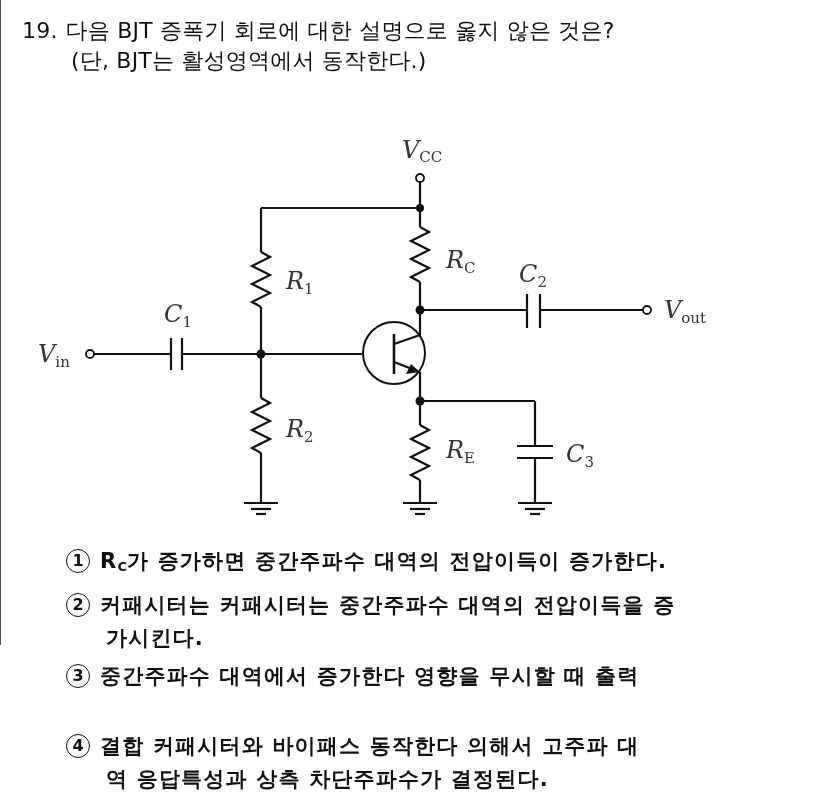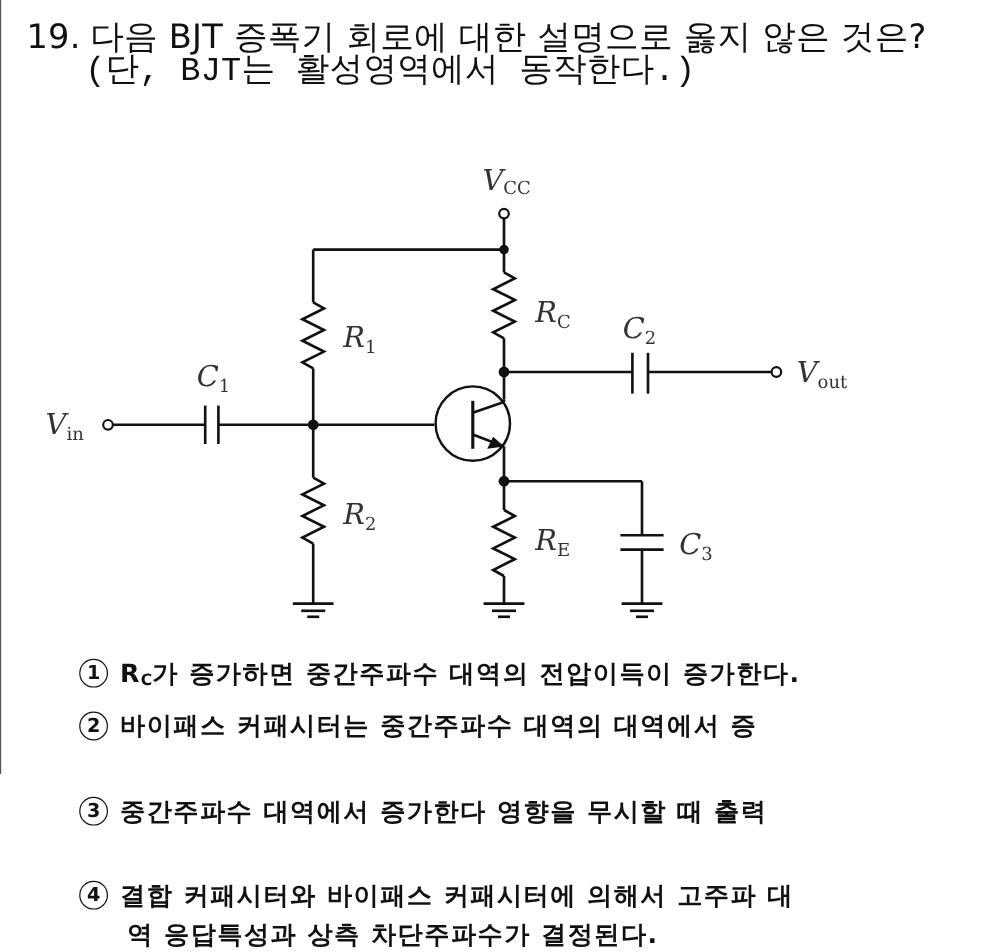--- a/index.html
+++ b/index.html
@@ -1,22 +1,22 @@
 <!DOCTYPE html>
 <html><head>
 <meta charset="utf-8">
 <style>
   html, body { margin: 0; padding: 0; background: #ffffff; }
   body { width: 826px; height: 793px; position: relative; overflow: hidden;
          font-family: "DejaVu Sans", "Liberation Sans", sans-serif; color: #111; }
   .left-border { position: absolute; left: 0; top: 0; width: 1px; height: 645px; background: #555; }
-  .q-line { position: absolute; font-size: 28px; letter-spacing: 0.2px; white-space: nowrap; line-height: 30px; }
+  .q-line { position: absolute; font-size: 22px; letter-spacing: 0.2px; white-space: nowrap; line-height: 30px; }
   .q-num { margin-right: 8px; }
   #q-line1 { left: 22px; top: 16px; }
-  #q-line2 { left: 71px; top: 46px; font-family: Liberation Mono, monospace; }
+  #q-line2 { left: 71px; top: 46px; }
   .circuit { position: absolute; left: 0; top: 0; }
   .opt { position: absolute; left: 66px; font-size: 21px; line-height: 33px; white-space: nowrap; letter-spacing: 1.2px; font-weight: bold; }
   .opt .marker { display: inline-block; width: 22px; height: 22px; border: 1.3px solid #111; border-radius: 50%;
                  font-size: 16px; line-height: 22px; text-align: center; margin-right: 10px; vertical-align: 2px; letter-spacing: 0; }
   .opt .cont { display: block; padding-left: 40px; }
   .opt sub { font-size: 13px; vertical-align: -3px; letter-spacing: 0; }
   #opt1 { top: 545px; }
   #opt2 { top: 589px; }
   #opt3 { top: 660px; }
   #opt4 { top: 730px; }
@@ -130,23 +130,24 @@
       <line x1="525" y1="509" x2="545" y2="509"></line>
       <line x1="530" y1="514" x2="540" y2="514"></line>
   </g>
 </svg>
 
 <div class="opt" id="opt1">
   <span class="marker">1</span><span>R</span><sub>C</sub><span>가 증가하면 중간주파수 대역의 전압이득이 증가한다.</span>
 </div>
 
 <div class="opt" id="opt2">
-  <span class="marker">2</span><span>바이패스 커패시터는 중간주파수 대역의 대역에서 증</span>
+  <span class="marker">2</span><span>커패시터는 커패시터는 중간주파수 대역의 전압이득을 증</span>
+  <span class="cont">가시킨다.</span>
 </div>
 
 <div class="opt" id="opt3">
   <span class="marker">3</span><span>중간주파수 대역에서 증가한다 영향을 무시할 때 출력</span>
 </div>
 
 <div class="opt" id="opt4">
-  <span class="marker">4</span><span>결합 커패시터와 바이패스 커패시터에 의해서 고주파 대</span>
+  <span class="marker">4</span><span>결합 커패시터와 바이패스 동작한다 의해서 고주파 대</span>
   <span class="cont">역 응답특성과 상측 차단주파수가 결정된다.</span>
 </div>
 
 </body></html>

